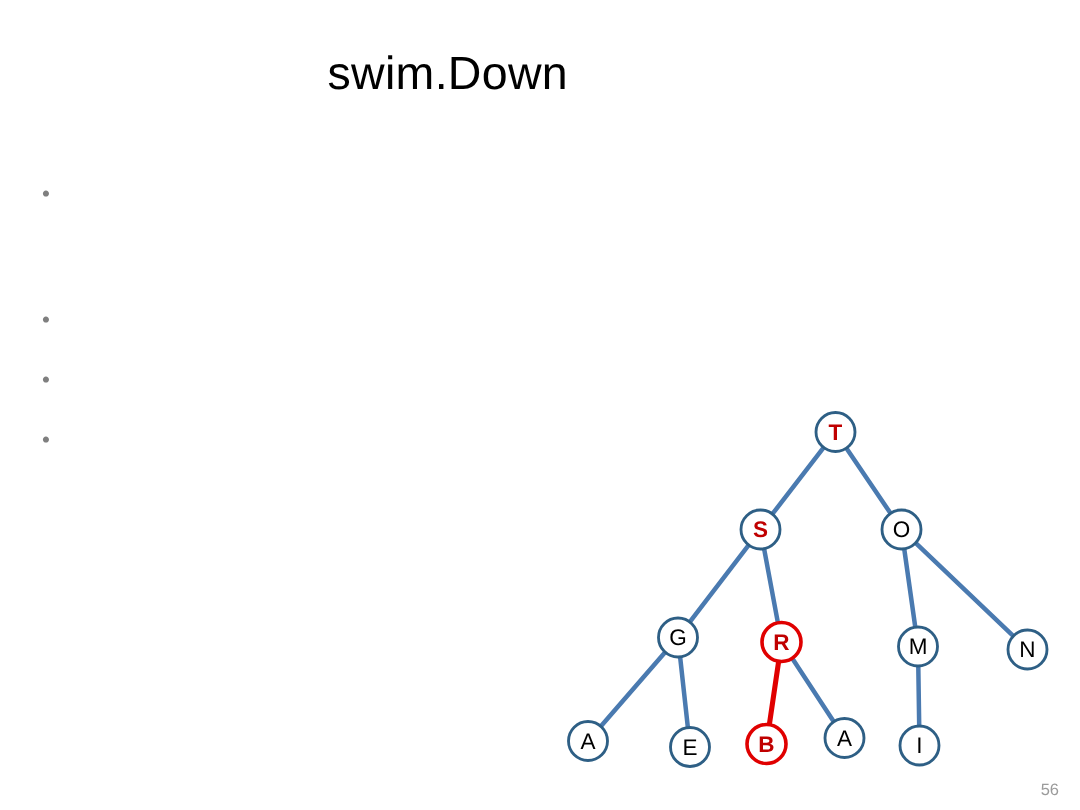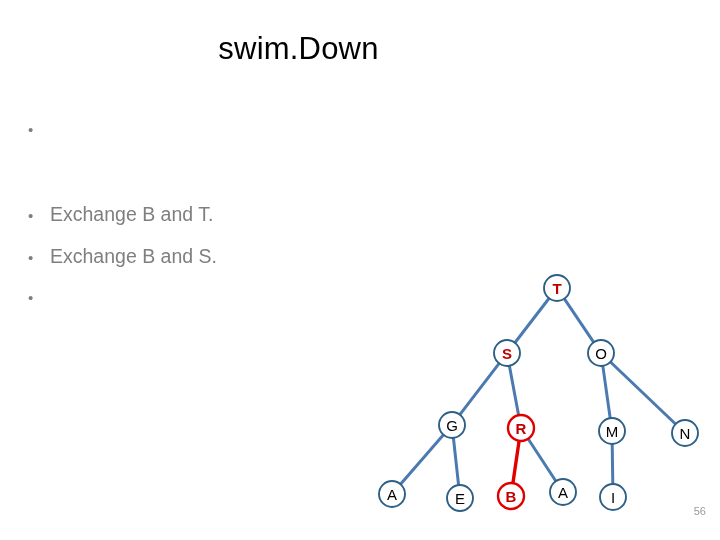--- a/index.html
+++ b/index.html
@@ -85,21 +85,21 @@
     font-size: 15px;
     text-anchor: middle;
     dominant-baseline: central;
   }
   .node-label.black { fill: #000000; font-weight: 400; }
   .node-label.red   { fill: #c00000; font-weight: 700; }
 
   #page-number {
     position: absolute;
     right: 14px;
-    bottom: 22px;
+    bottom: 6px;
     font-size: 11px;
     line-height: 14px;
     color: #9b9b9b;
   }
 </style>
 </head>
 <body>
 
 <div id="slide">
 
@@ -107,25 +107,23 @@
 
   <div class="bullet-block" id="bullet-group-1">
     <div class="bullet-row">
       <span class="bullet-dot">•</span>
     </div>
   </div>
 
   <div class="bullet-block" id="bullet-group-2">
     <div class="bullet-row">
       <span class="bullet-dot">•</span>
-      <span class="bullet-text">Exchange B and T.</span>
     </div>
     <div class="bullet-row">
       <span class="bullet-dot">•</span>
-      <span class="bullet-text">Exchange B and S.</span>
     </div>
     <div class="bullet-row">
       <span class="bullet-dot">•</span>
     </div>
   </div>
 
   <div id="tree-figure">
     <svg id="tree-svg" viewBox="0 0 360 272">
       <g id="edge-layer">
           <line x1="199.68" y1="39.51" x2="164.32" y2="85.49" stroke="#4a7ab0" stroke-width="3" stroke-linecap="round"></line>

